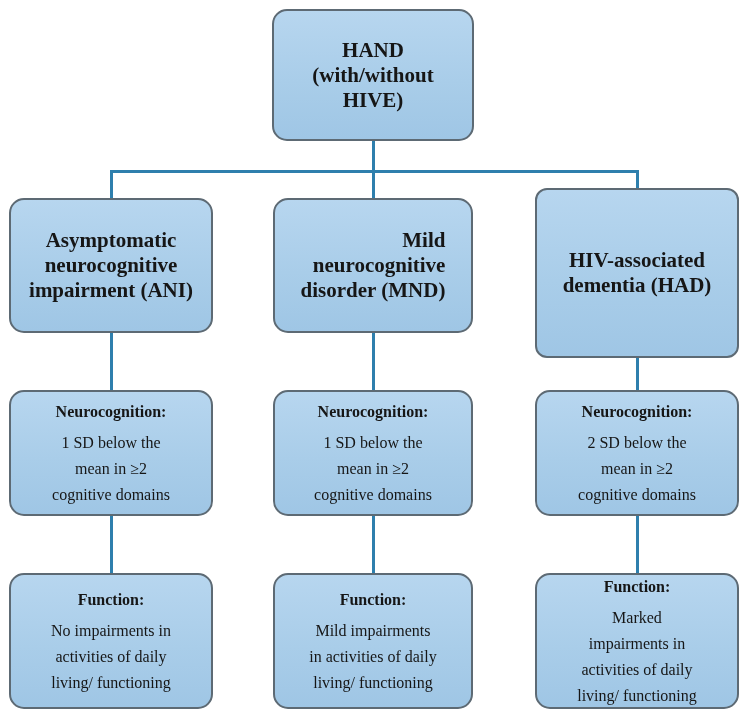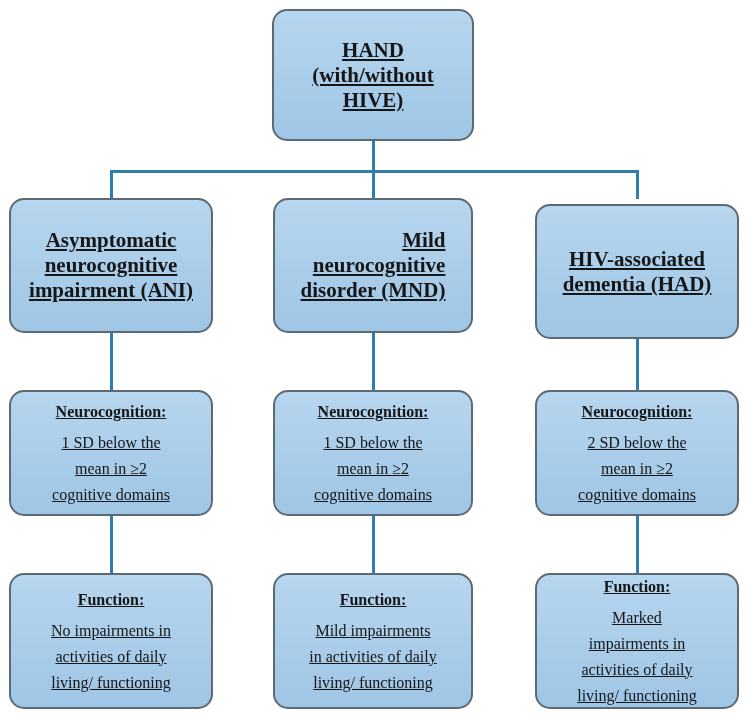--- a/index.html
+++ b/index.html
@@ -21,21 +21,20 @@
     box-sizing: border-box;
     background: linear-gradient(180deg, #b7d6ef 0%, #a9cde9 55%, #9fc6e5 100%);
     border: 2px solid #5d6a74;
     border-radius: 15px;
     display: flex;
     flex-direction: column;
     align-items: center;
     justify-content: center;
     text-align: center;
     padding: 8px 8px;
-    text-decoration: underline;
   }
   .title {
     font-weight: bold;
     font-size: 21px;
     line-height: 25px;
     white-space: pre-line;
   }
   .heading {
     font-weight: bold;
     font-size: 16px;
@@ -52,21 +51,21 @@
     position: absolute;
     background: #2e7fad;
   }
 
   
   #node-root        { left: 272px; top: 9px;   width: 202px; height: 132px; }
 
   
   #node-ani         { left: 9px;   top: 198px; width: 204px; height: 135px; }
   #node-mnd         { left: 273px; top: 198px; width: 200px; height: 135px; text-align: right; }
-  #node-had         { left: 535px; top: 204px; width: 204px; height: 135px; }
+  #node-had         { left: 535px; top: 188px; width: 204px; height: 170px; border-radius: 12px; }
 
   
   #node-ani-neuro   { left: 9px;   top: 390px; width: 204px; height: 126px; }
   #node-mnd-neuro   { left: 273px; top: 390px; width: 200px; height: 126px; }
   #node-had-neuro   { left: 535px; top: 390px; width: 204px; height: 126px; }
 
   
   #node-ani-func    { left: 9px;   top: 573px; width: 204px; height: 136px; }
   #node-mnd-func    { left: 273px; top: 573px; width: 200px; height: 136px; }
   #node-had-func    { left: 535px; top: 573px; width: 204px; height: 136px; }

